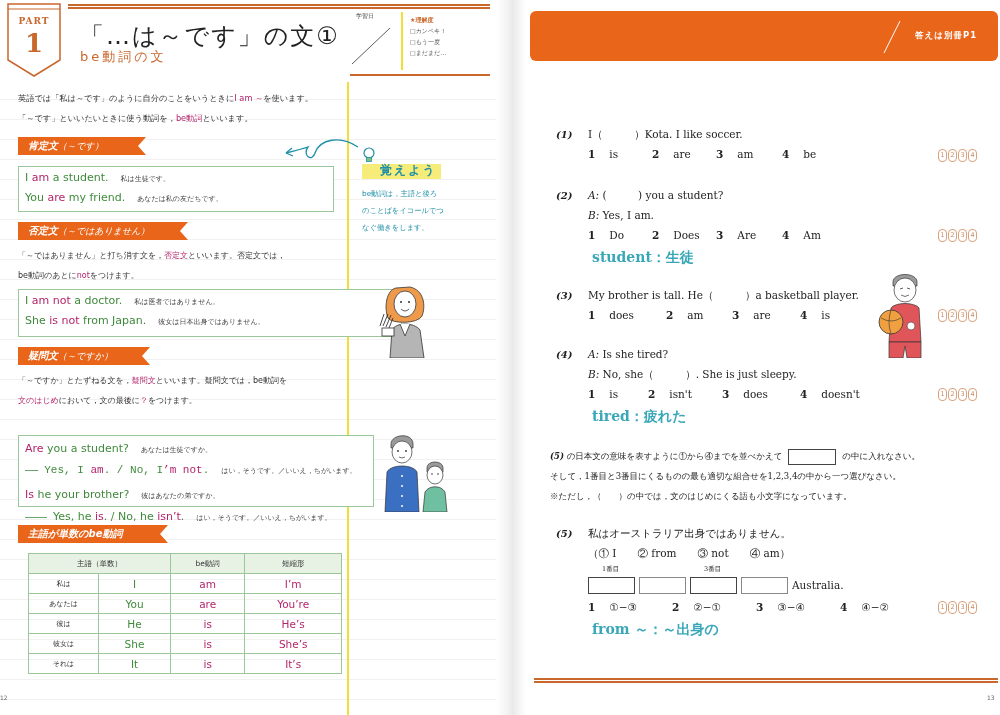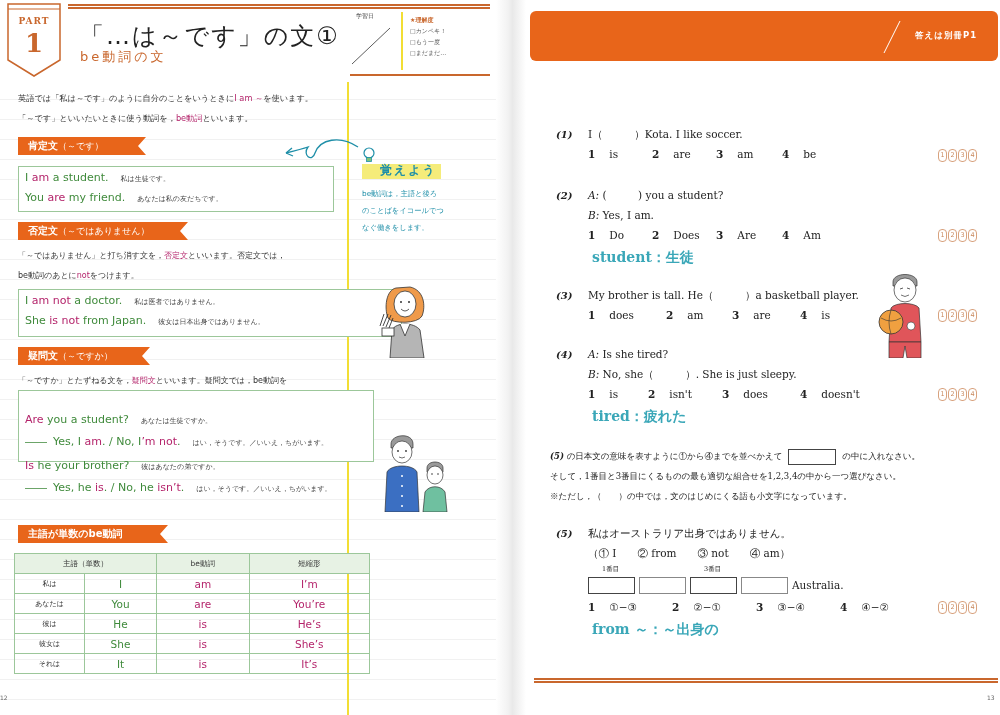--- a/index.html
+++ b/index.html
@@ -32,39 +32,39 @@
   .understanding .u-title { color: #c9672d; font-weight: bold; }
 
   
   .vline-yellow { position: absolute; left: 347px; top: 82px; width: 2px; height: 633px; background: #f2de34; }
 
   
   .intro { position: absolute; left: 18px; top: 88px; width: 325px; font-size: 8.2px; line-height: 20px; color: #333; }
   .magenta { color: #b4246b; }
 
   
-  .banner { position: absolute; left: 18px; height: 18px; background: #e8651a; color: #fff; font-weight: bold; font-size: 10px; line-height: 18px; padding-left: 10px; clip-path: polygon(0 0, 100% 0, calc(100% - 8px) 50%, 100% 100%, 0 100%); }
+  .banner { position: absolute; left: 18px; height: 18px; background: #e8651a; color: #fff; font-weight: bold; font-size: 10px; line-height: 18px; padding-left: 10px; clip-path: polygon(0 0, 100% 0, calc(100% - 8px) 50%, 100% 100%, 0 100%); font-style: italic; }
   .banner .paren { font-weight: normal; font-size: 9px; }
 
   .example-box { position: absolute; left: 18px; border: 1.5px solid #9cc79a; background: #fff; padding: 4px 6px; }
   .ex-line { display: flex; align-items: baseline; height: 20px; }
   .ex-en { font-size: 11px; color: #3f8a3b; }
   .ex-jp { font-size: 7px; color: #444; margin-left: 12px; }
 
   .body-text { position: absolute; left: 18px; width: 330px; font-size: 8px; line-height: 20px; color: #333; }
 
   
   .memo { position: absolute; left: 362px; top: 138px; width: 120px; }
   .memo-title { font-size: 12px; font-weight: bold; color: #1f8fa8; background: linear-gradient(transparent 55%, #f5ec7a 55%); display: inline-block; padding: 16px 4px 0 18px; letter-spacing: 2px; position: relative; margin-top: 8px; }
   .memo-bulb { position: absolute; left: 0; top: 0; }
   .memo-text { font-size: 7.3px; color: #1f8fa8; line-height: 17px; margin-top: 6px; }
   .arrow-curve { position: absolute; left: 280px; top: 135px; }
 
   
-  .be-table { position: absolute; left: 14px; top: 553px; width: 356px; border-collapse: collapse; border: 1.5px solid #9cc79a; }
+  .be-table { position: absolute; left: 28px; top: 553px; width: 314px; border-collapse: collapse; border: 1.5px solid #9cc79a; }
   .be-table th, .be-table td { border: 1px solid #9cc79a; text-align: center; height: 20px; }
   .be-table th { background: #e7f2e4; font-size: 7.5px; font-weight: normal; color: #333; }
   .be-table td.jp { font-size: 7px; color: #333; width: 70px; }
   .be-table td.subj { font-size: 10.5px; color: #3f8a3b; width: 72px; }
   .be-table td.verb, .be-table td.short { font-size: 10.5px; color: #b4246b; }
 
   .page-num-left { position: absolute; left: 0; top: 694px; font-size: 6px; color: #666; }
   .page-num-right { position: absolute; left: 487px; top: 694px; font-size: 6px; color: #666; }
 
   
@@ -206,26 +206,26 @@
     <rect x="4" y="44" width="12" height="8" fill="#fff" stroke="#333" stroke-width="0.8"></rect>
   </svg>
 
   <div class="banner" style="top:347px; width:132px;">
     <span>疑問文</span><span class="paren">（～ですか）</span>
   </div>
   <div class="body-text" style="top:371px;">
     <div><span>「～ですか」とたずねる文を，</span><span class="magenta">疑問文</span><span>といいます。疑問文では，be動詞を</span></div>
     <div><span class="magenta">文のはじめ</span><span>において，文の最後に</span><span class="magenta">？</span><span>をつけます。</span></div>
   </div>
-  <div class="example-box" style="top:390px; width:356px; height:72px; padding-top:22px;">
+  <div class="example-box" style="top:435px; width:356px; height:72px; padding-top:6px;">
     <div class="ex-line" style="height:22px;">
       <span class="ex-en"><span class="magenta">Are</span><span> you a student?</span></span>
       <span class="ex-jp">あなたは生徒ですか。</span>
     </div>
-    <div class="ex-line" style="height:24px;">
+    <div class="ex-line" style="height:24px;font-family:Liberation Mono, monospace;">
       <span class="ex-en"><span style="color:#3f8a3b; margin-right:6px;">――</span><span>Yes, I </span><span class="magenta">am</span><span>. / No, I</span><span class="magenta">’m not</span><span>.</span></span>
       <span class="ex-jp">はい，そうです。／いいえ，ちがいます。</span>
     </div>
     <div class="ex-line" style="height:22px;">
       <span class="ex-en"><span class="magenta">Is</span><span> he your brother?</span></span>
       <span class="ex-jp">彼はあなたの弟ですか。</span>
     </div>
     <div class="ex-line" style="height:22px;">
       <span class="ex-en"><span style="color:#3f8a3b; margin-right:6px;">――</span><span>Yes, he </span><span class="magenta">is</span><span>. / No, he </span><span class="magenta">isn’t</span><span>.</span></span>
       <span class="ex-jp">はい，そうです。／いいえ，ちがいます。</span>

